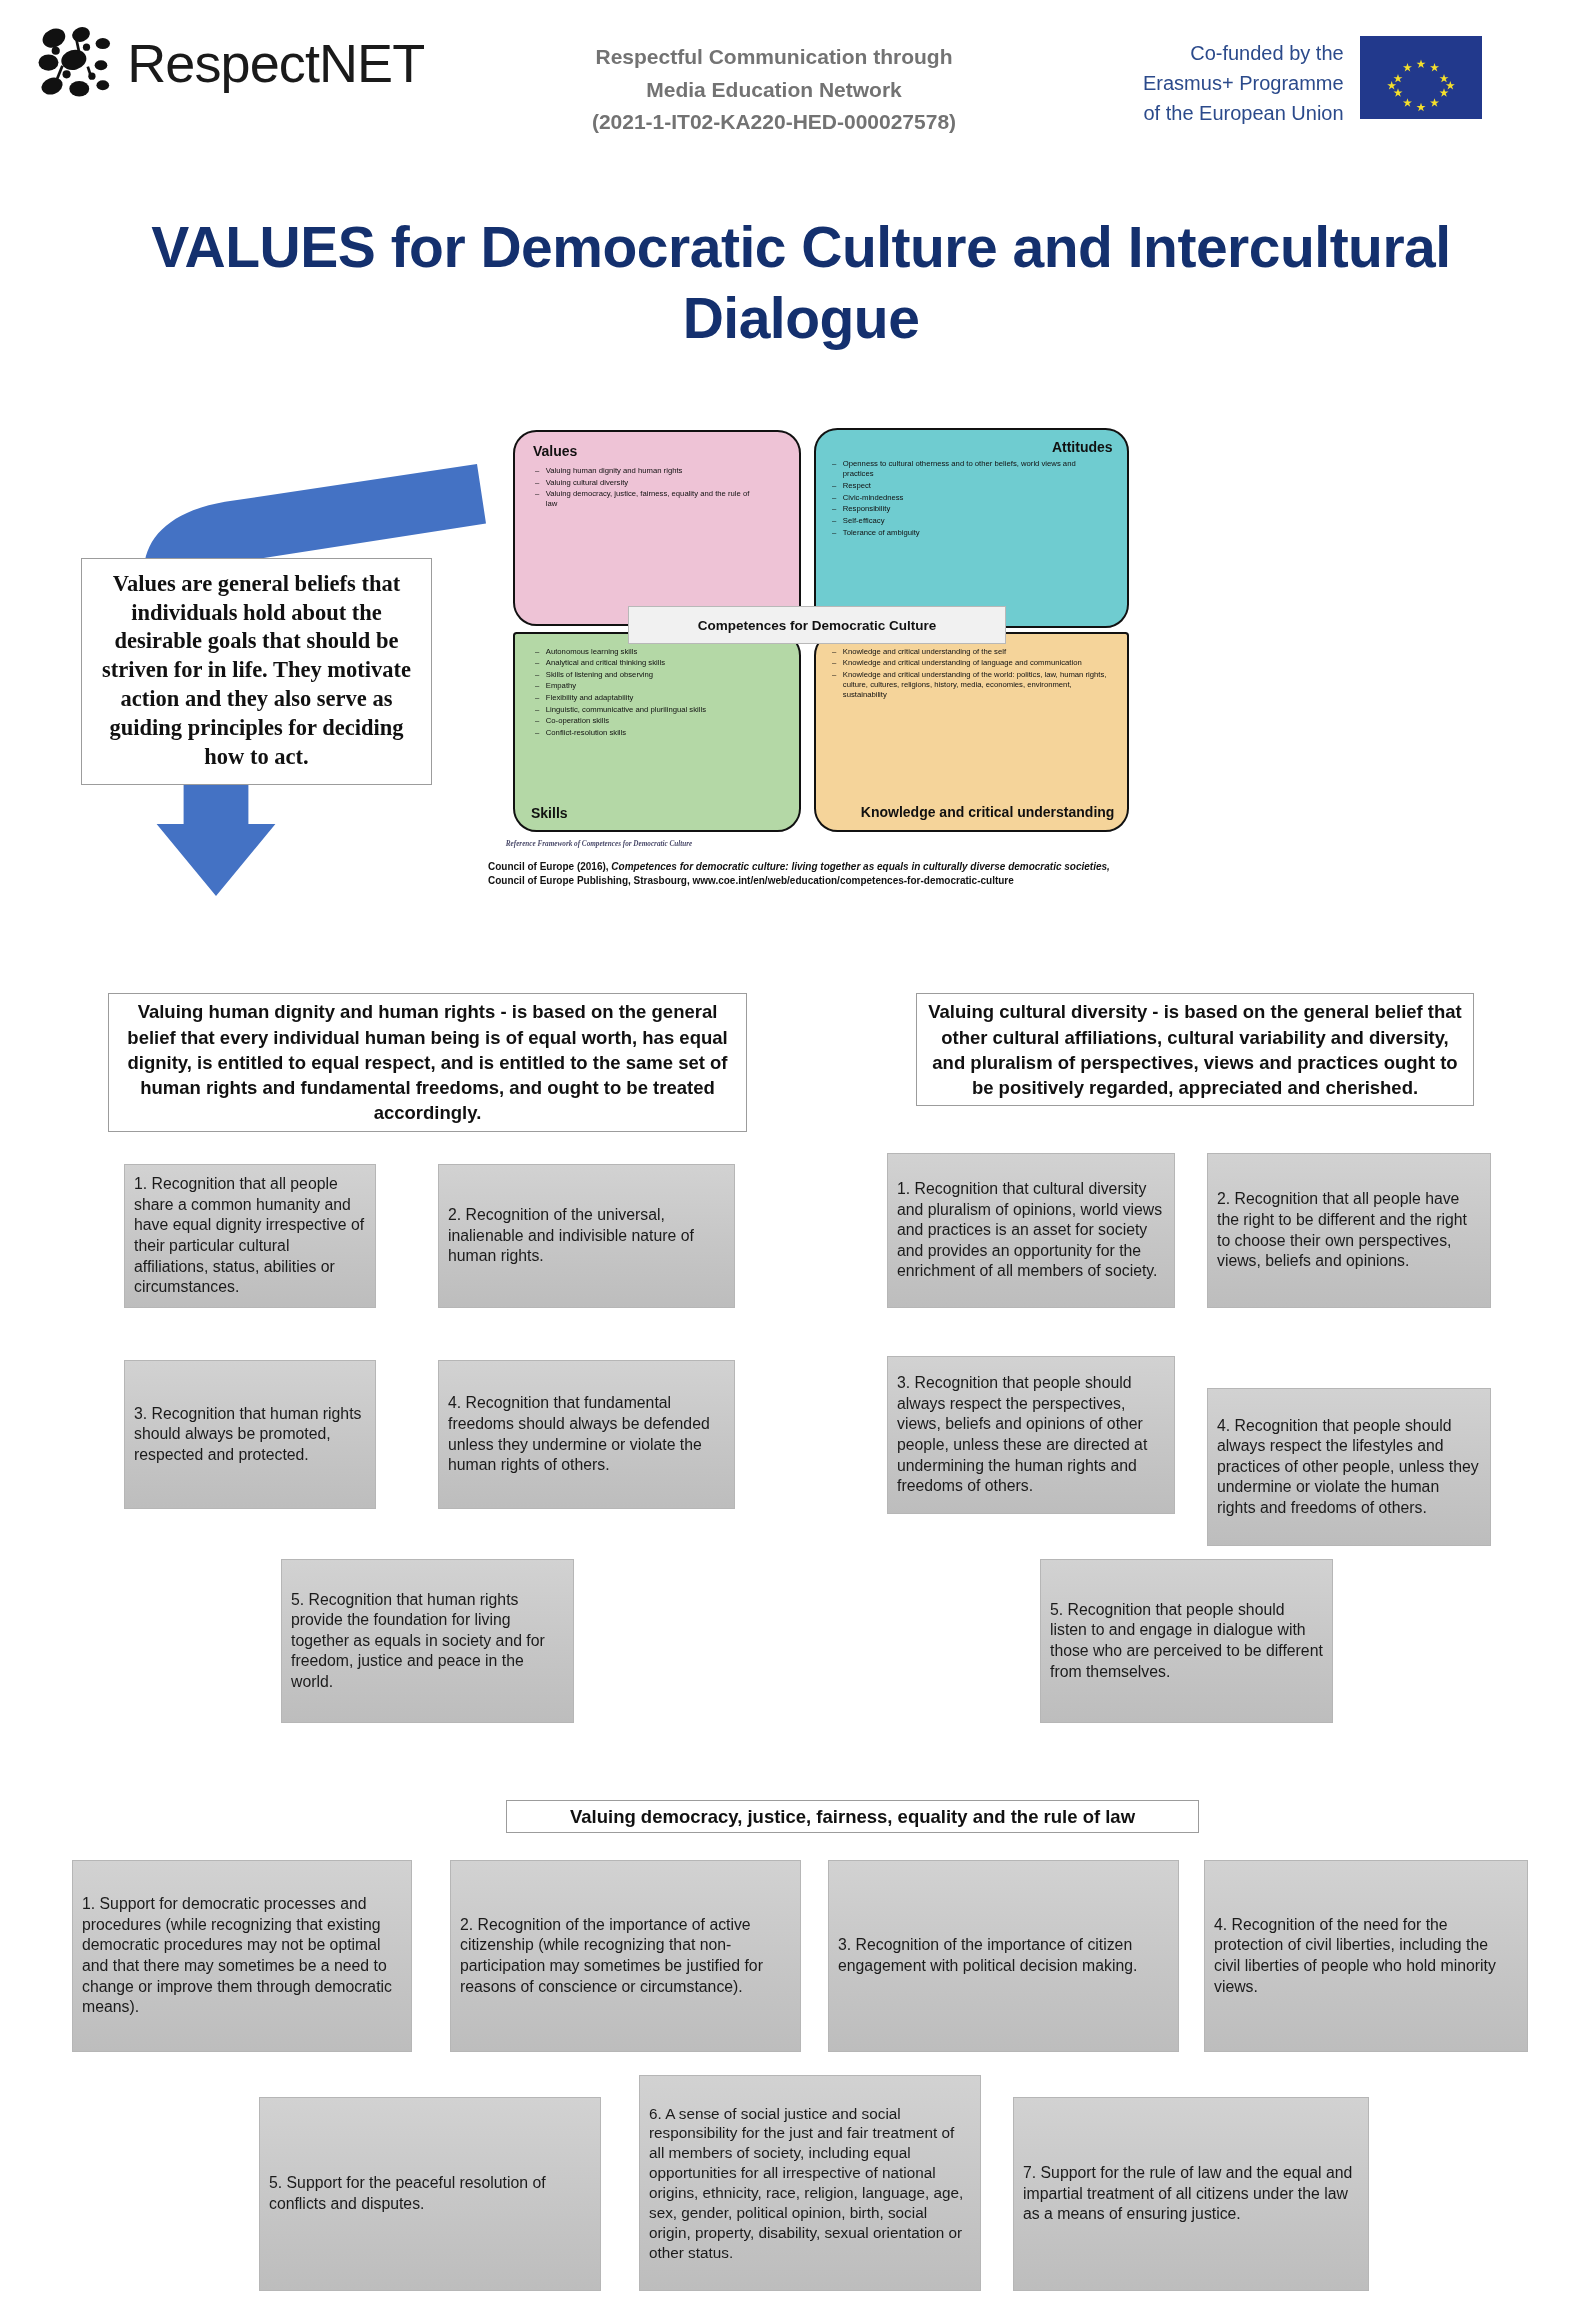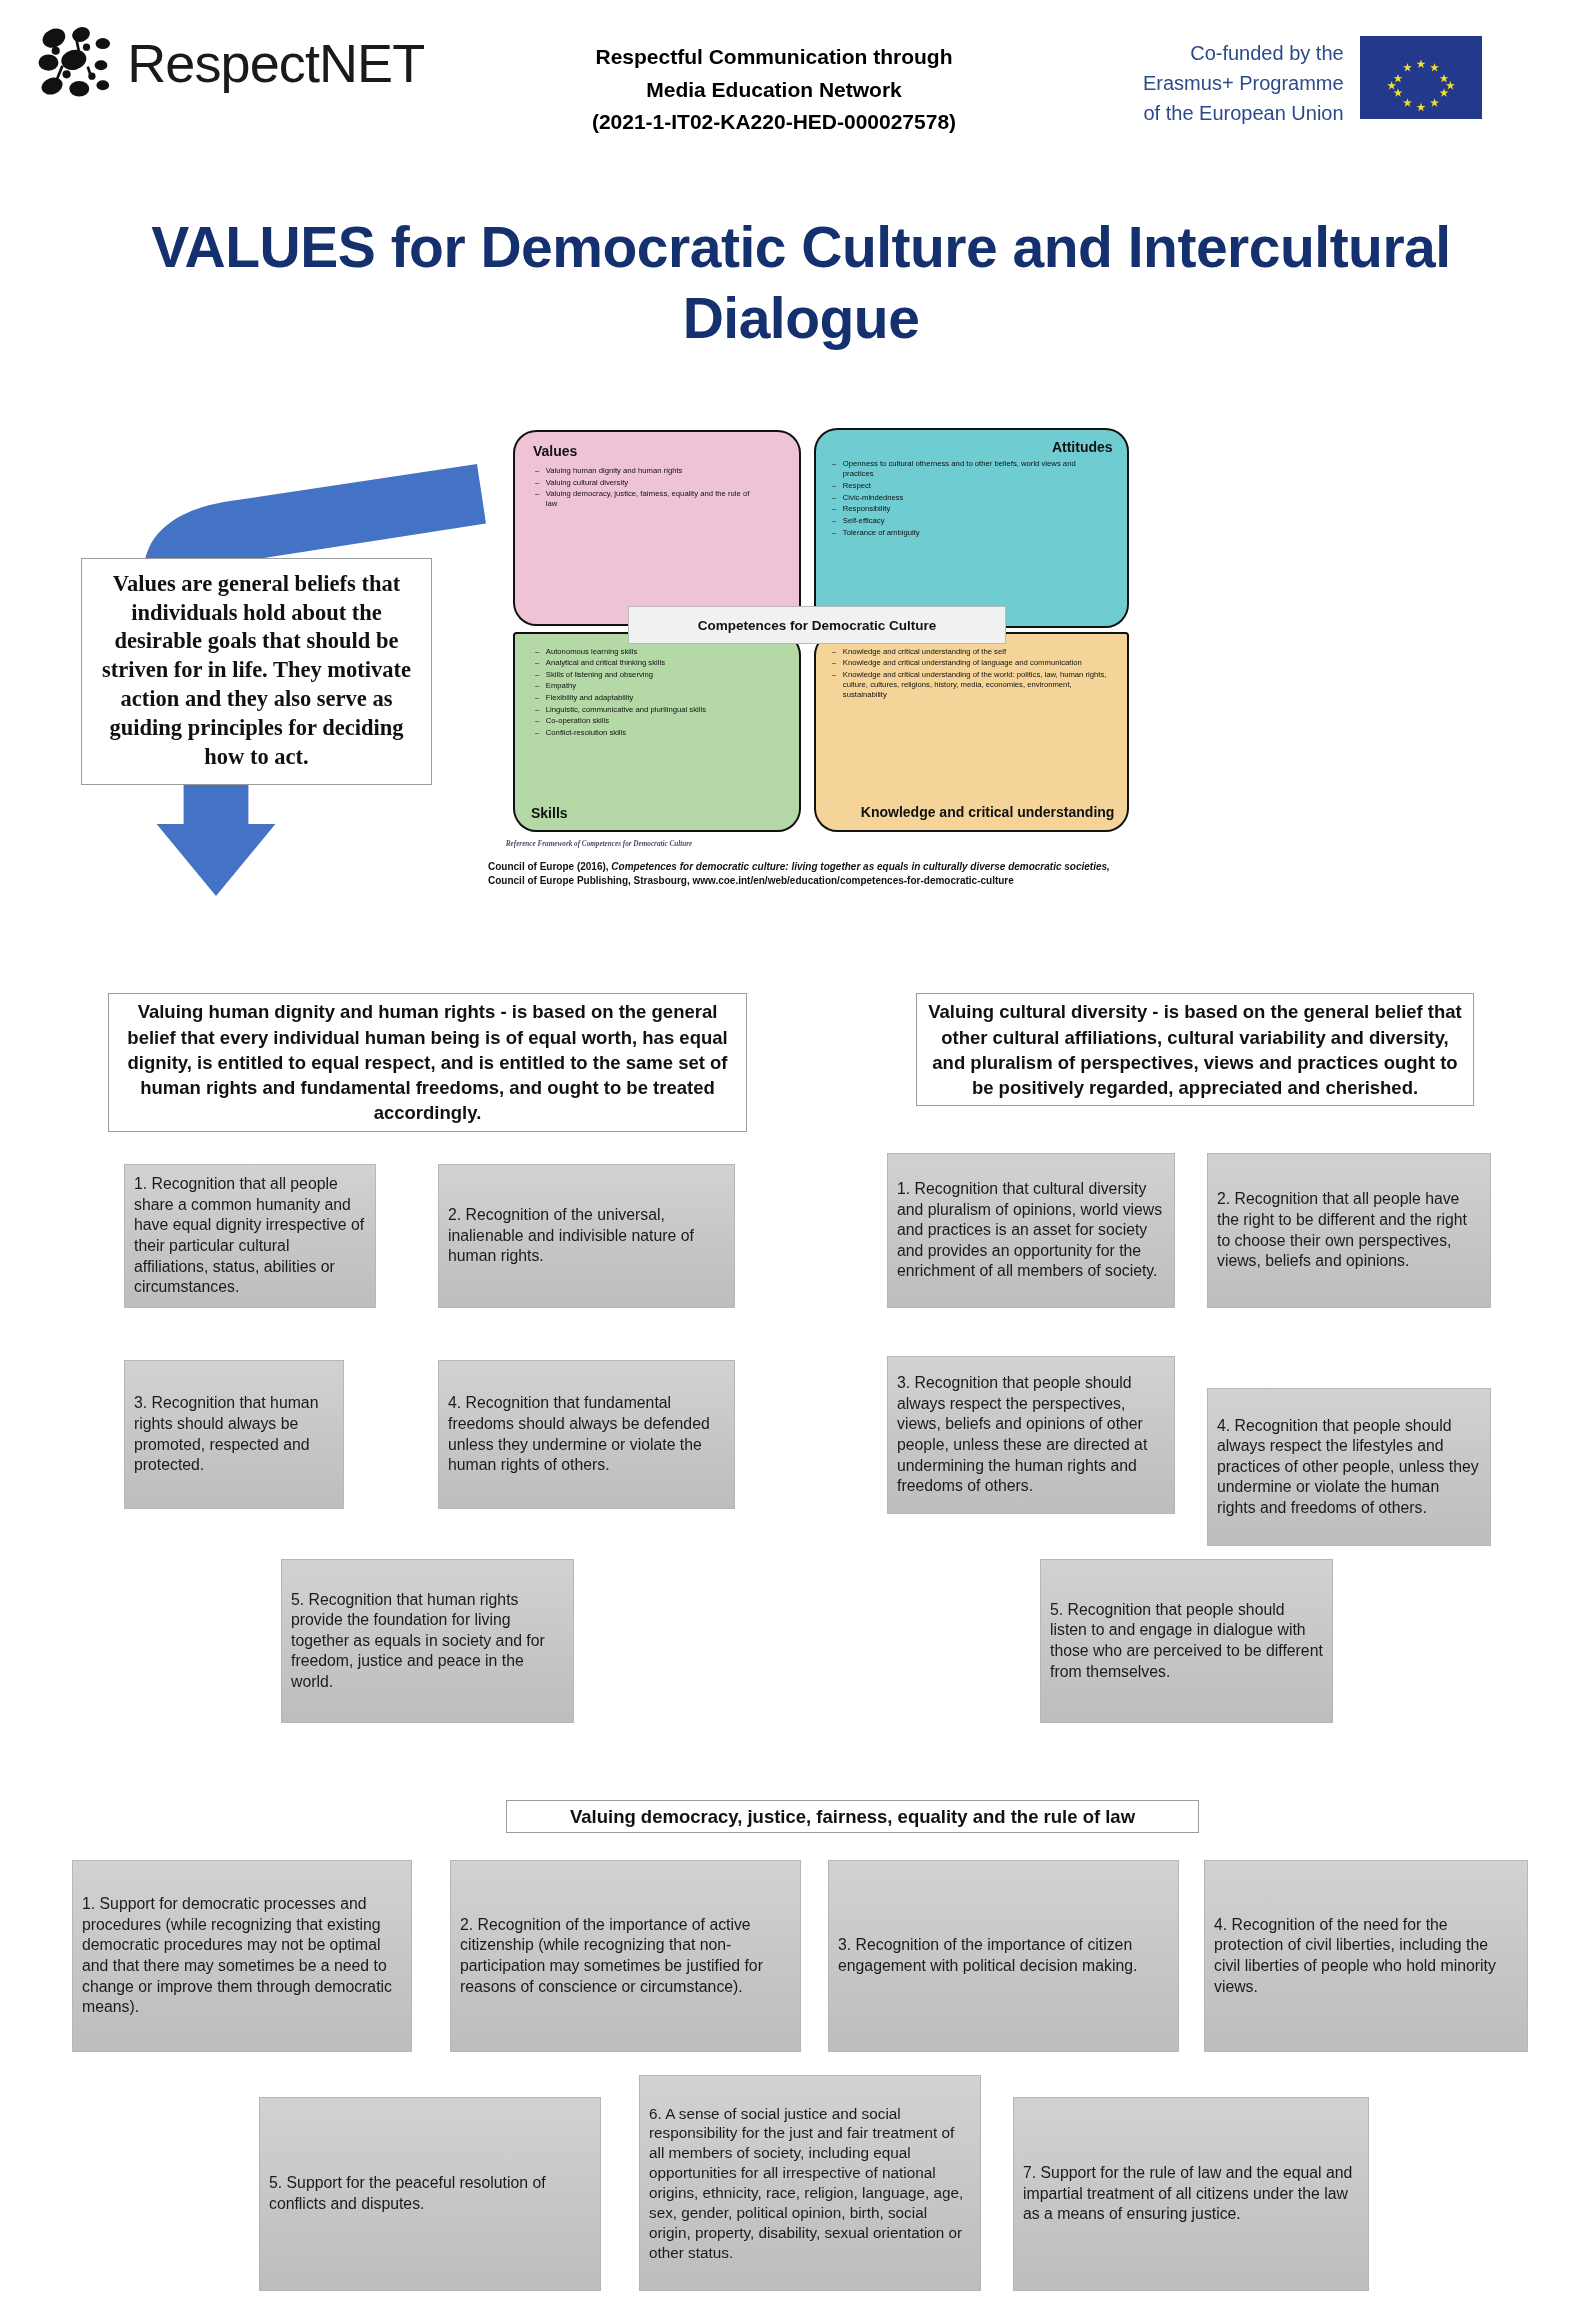--- a/index.html
+++ b/index.html
@@ -17,21 +17,21 @@
   .logo-wrap { position:absolute; left:34px; top:20px; display:flex; align-items:center; }
   .logo-mark { width:86px; height:86px; position:relative; }
   .logo-text {
     font-family:"Liberation Sans", sans-serif;
     font-size:54px; font-weight:400; color:#1a1a1a; letter-spacing:-0.9px;
     margin-left:7.2px; line-height:1;
   }
   .header-title {
     position:absolute; left:540px; top:41px; width:468px; text-align:center;
     font-family:"Liberation Sans", sans-serif;
-    font-weight:bold; font-size:21px; color:#000000; line-height:1.55;
+    font-weight:bold; font-size:21px; color:#737373; line-height:1.55;
   }
   .eu-block { position:absolute; left:1143px; top:36px; display:flex; align-items:flex-start; }
   .eu-text {
     text-align:right; font-size:20px; color:#2b4a8b; line-height:1.5;
     font-family:"Liberation Sans", sans-serif; padding-top:1.8px;
   }
   .eu-flag {
     width:122px; height:83px; background:#22398c; margin-left:16px;
     position:relative;
   }
@@ -263,21 +263,21 @@
 <div class="sec-head sec-head-left">Valuing human dignity and human rights - is based on the general belief that every individual human being is of equal worth, has equal dignity, is entitled to equal respect, and is entitled to the same set of human rights and fundamental freedoms, and ought to be treated accordingly.</div>
 
 <div class="card" style="left:124px; top:1164px; width:252px; height:144px;">
   <span>1. Recognition that all people share a common humanity and have equal dignity irrespective of their particular cultural affiliations, status, abilities or circumstances.</span>
   </div>
 
 <div class="card" style="left:438px; top:1164px; width:297px; height:144px;">
   <span>2. Recognition of the universal, inalienable and indivisible nature of human rights.</span>
   </div>
 
-<div class="card" style="left:124px; top:1360px; width:220px; height:149px;">
+<div class="card" style="left:124px; top:1360px; width:252px; height:149px;">
   <span>3. Recognition that human rights should always be promoted, respected and protected.</span>
   </div>
 
 <div class="card" style="left:438px; top:1360px; width:297px; height:149px;">
   <span>4. Recognition that fundamental freedoms should always be defended unless they undermine or violate the human rights of others.</span>
   </div>
 
 <div class="card" style="left:281px; top:1559px; width:293px; height:164px;">
   <span>5. Recognition that human rights provide the foundation for living together as equals in society and for freedom, justice and peace in the world.</span>
   </div>

